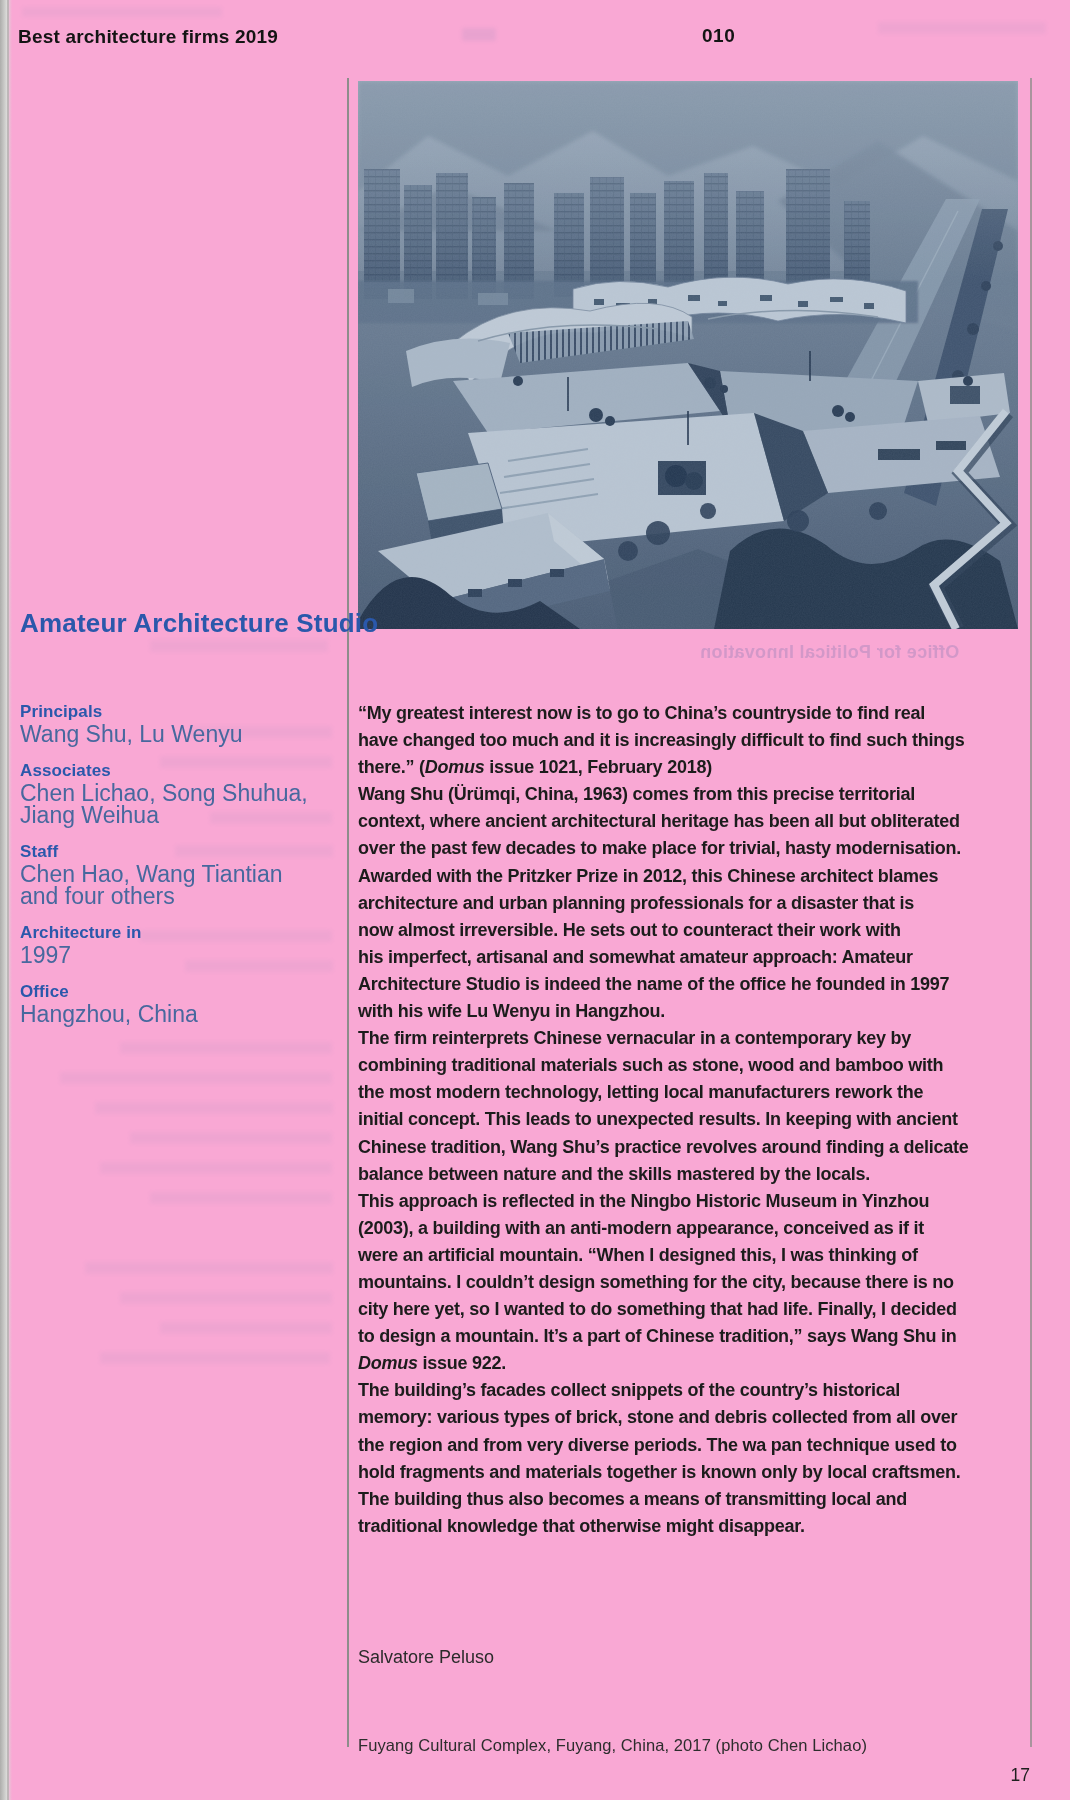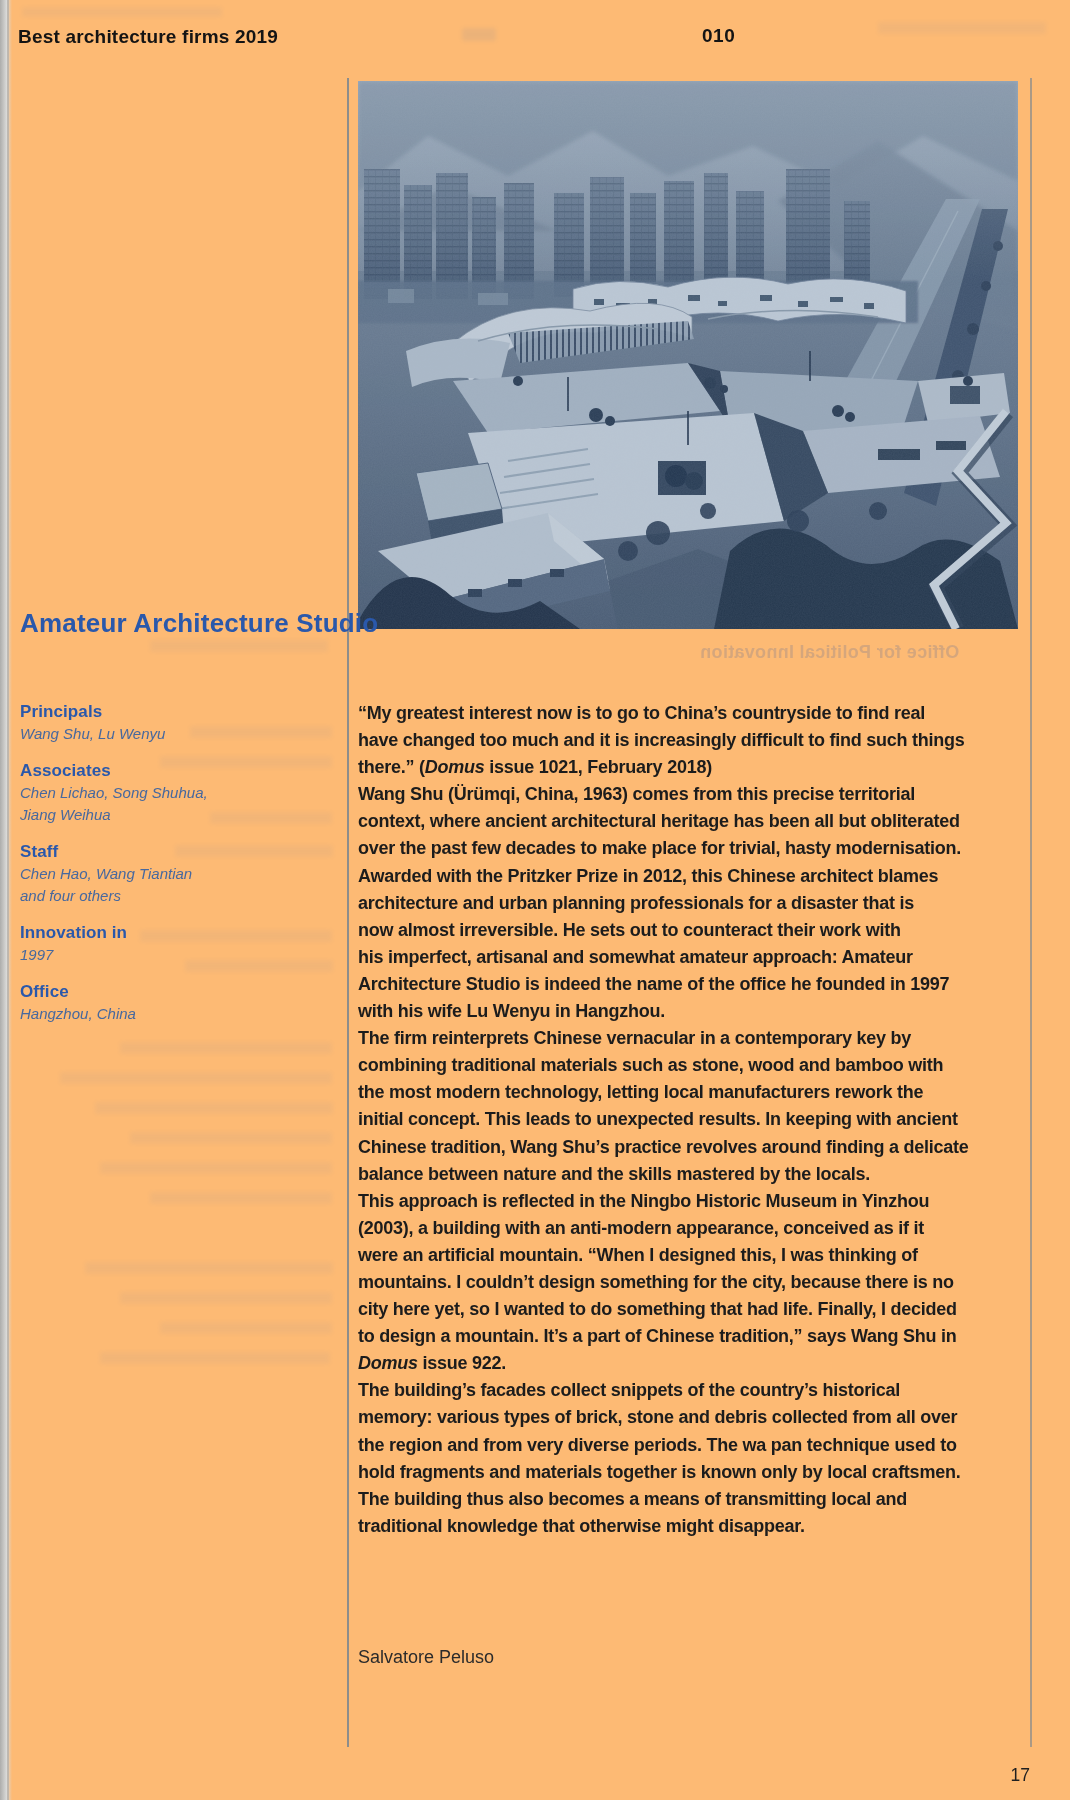--- a/index.html
+++ b/index.html
@@ -1,16 +1,16 @@
 <!DOCTYPE html>
 <html style="--accent: #2a58ab; --valueblue: #47689e;"><head>
 <meta charset="utf-8">
 <style>
   html,body{margin:0;padding:0;background:#c9c9c7;}
-  .canvas{position:relative;width:1070px;height:1800px;background:#fdba74;
+  .canvas{position:relative;width:1070px;height:1800px;background:#f9a8d4;
           font-family:"Liberation Sans",sans-serif;overflow:hidden;}
   .abs{position:absolute;}
 
   
   .scan-edge-left{left:0;top:0;width:12px;height:1800px;
      background:linear-gradient(90deg,#adadab,#dadad8 55%,rgba(241,242,240,0));}
   .scan-line{left:7px;top:0;width:2px;height:1800px;background:#a2a2a0;opacity:.55;}
 
   
   .header-left{left:18px;top:26px;font-size:19px;font-weight:700;color:#141414;letter-spacing:.2px;}
@@ -22,21 +22,21 @@
   .rule-right{left:1030px;opacity:.75;}
 
   
   .photo{left:358px;top:81px;width:660px;height:548px;display:block;}
 
   
   .title{left:20px;top:608px;font-size:26px;font-weight:700;color:var(--accent,#2a58ab);letter-spacing:.2px;}
   .sections{left:20px;top:701px;width:322px;}
   .section{margin-bottom:15px;}
   .section .label{font-size:17px;font-weight:700;color:var(--accent,#2a58ab);line-height:22px;letter-spacing:.1px;}
-  .section .value{font-size:15px;font-weight:400;color:var(--valueblue,#47689e);line-height:22px;font-style:italic;}
+  .section .value{font-size:23px;font-weight:400;color:var(--valueblue,#47689e);line-height:22px;}
 
   
   .article{left:358px;top:700px;width:664px;}
   .article .line{font-size:18px;font-weight:700;color:#1c1c1c;line-height:27.1px;
                  letter-spacing:-.25px;white-space:nowrap;}
   .article .line em{font-style:italic;}
   .byline{font-size:18px;font-weight:400;color:#2b2b2b;line-height:27.1px;letter-spacing:0;}
 
   
   .caption{left:358px;top:1736px;font-size:16.5px;color:#2d2d2d;letter-spacing:.1px;}
@@ -267,21 +267,21 @@
         <div class="label">Associates</div>
         <div class="value">Chen Lichao, Song Shuhua,</div>
         <div class="value">Jiang Weihua</div>
       </div>
       <div class="section">
         <div class="label">Staff</div>
         <div class="value">Chen Hao, Wang Tiantian</div>
         <div class="value">and four others</div>
       </div>
       <div class="section">
-        <div class="label">Innovation in</div>
+        <div class="label">Architecture in</div>
         <div class="value">1997</div>
       </div>
       <div class="section">
         <div class="label">Office</div>
         <div class="value">Hangzhou, China</div>
       </div>
     </div>
 
   <div class="ghost" style="left:150px;top:640px;width:178px;height:12px;"></div>
   <div class="ghost" style="left:190px;top:726px;width:142px;height:12px;"></div>
@@ -329,14 +329,15 @@
       <div class="line"><em>Domus</em> issue 922.</div>
       <div class="line">The building’s facades collect snippets of the country’s historical</div>
       <div class="line">memory: various types of brick, stone and debris collected from all over</div>
       <div class="line">the region and from very diverse periods. The wa pan technique used to</div>
       <div class="line">hold fragments and materials together is known only by local craftsmen.</div>
       <div class="line">The building thus also becomes a means of transmitting local and</div>
       <div class="line">traditional knowledge that otherwise might disappear.</div>
     </div>
   <div class="abs byline" style="left:358px;top:1644px;">Salvatore Peluso</div>
 
+  <div class="abs caption">Fuyang Cultural Complex, Fuyang, China, 2017 (photo Chen Lichao)</div>
   <div class="abs pagenum">17</div>
 </div>
 
 </body></html>

